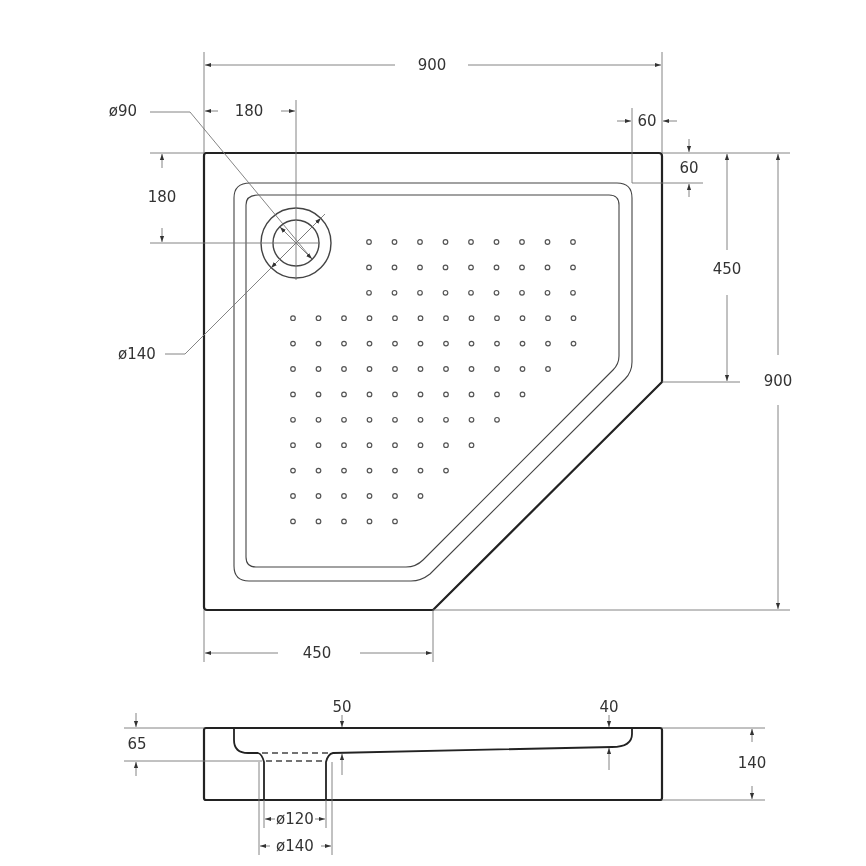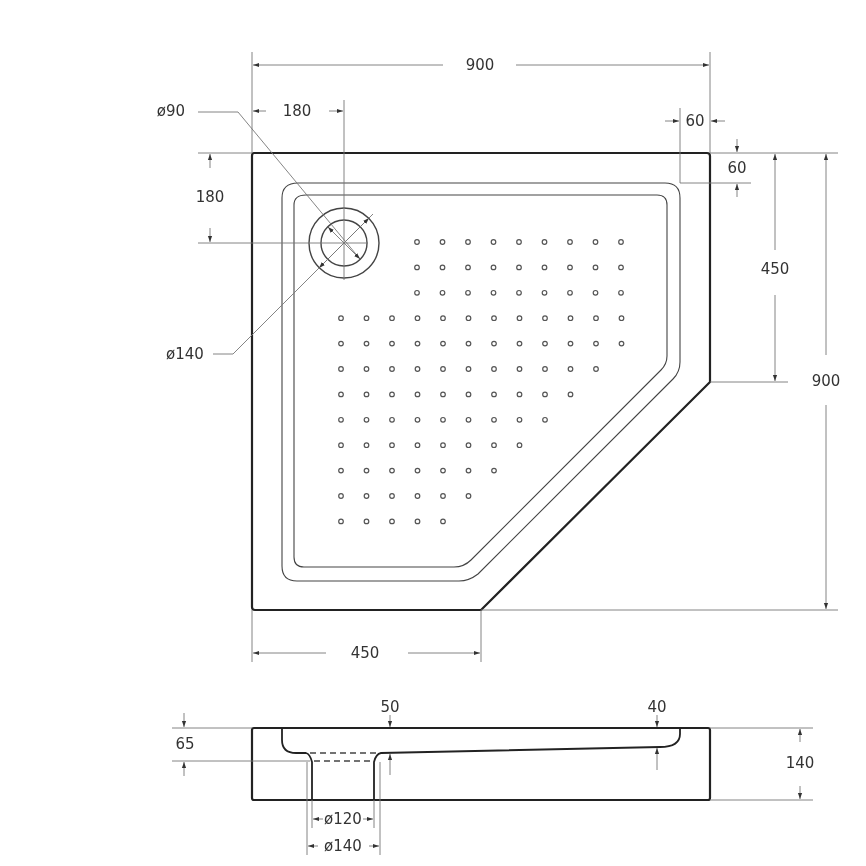--- a/index.html
+++ b/index.html
@@ -1,17 +1,17 @@
 <!DOCTYPE html>
 <html><head>
 <meta charset="utf-8">
 <style>
   html, body { margin: 0; padding: 0; background: #ffffff; }
   body { width: 866px; height: 866px; overflow: hidden; }
-  #drawing { position: absolute; left: 0; top: 0; width: 776px; height: 866px; margin-left: 48px; }
+  #drawing { position: absolute; left: 0; top: 0; width: 776px; height: 866px; }
   svg text { font-family: "DejaVu Sans", sans-serif; font-size: 15px; fill: #333333; }
   .outline { fill: none; stroke: #222222; stroke-width: 2.2; stroke-linejoin: round; }
   .inner { fill: none; stroke: #444444; stroke-width: 1.1; }
   .dim { fill: none; stroke: #777777; stroke-width: 0.9; }
   .dash { fill: none; stroke: #444444; stroke-width: 1.3; stroke-dasharray: 6 4; }
   .dot { fill: none; stroke: #555555; stroke-width: 1.2; }
   .arrow { fill: #333333; stroke: none; }
 </style>
 </head>
 <body>

